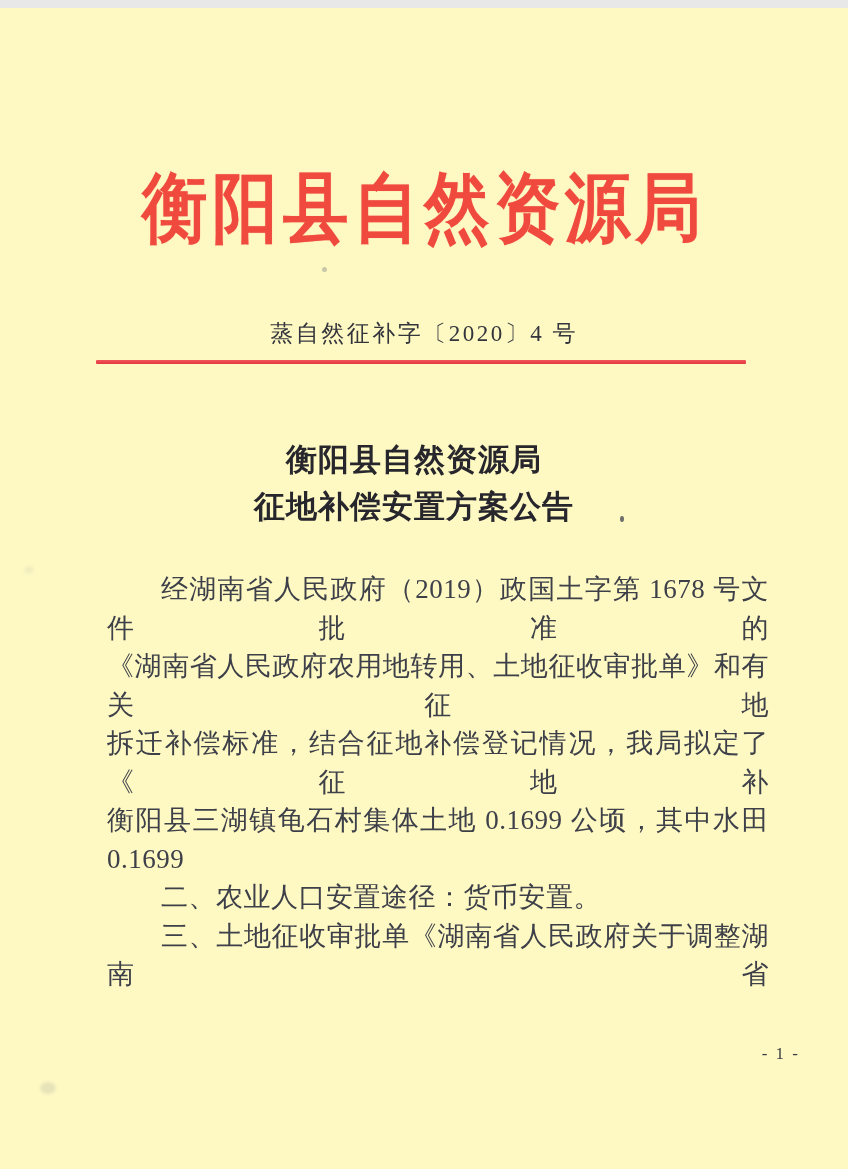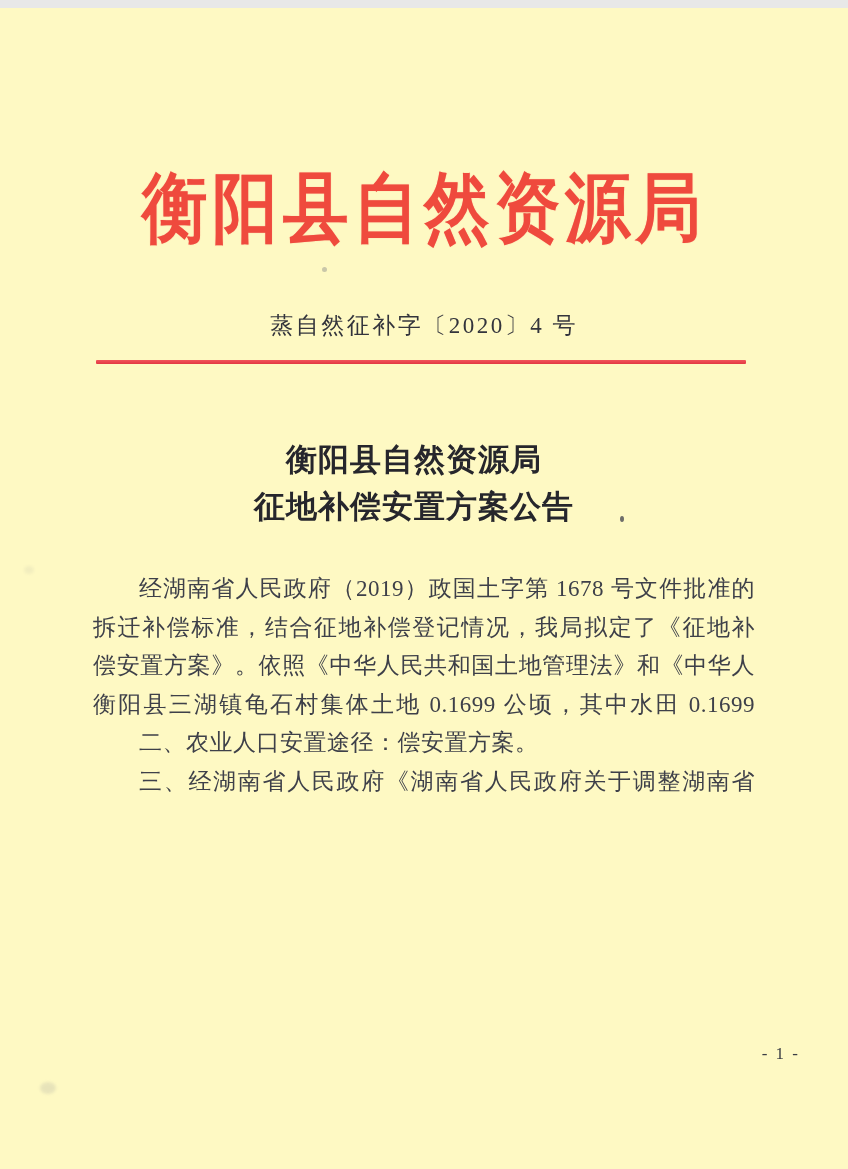--- a/index.html
+++ b/index.html
@@ -27,21 +27,21 @@
     letter-spacing: 6px;
     transform: scaleX(0.86);
     transform-origin: 50% 50%;
     text-shadow: 0 0 1px rgba(244, 118, 106, 0.65);
     white-space: nowrap;
   }
 
   
   .doc-number {
     position: absolute;
-    top: 300px;
+    top: 308px;
     left: 0;
     width: 848px;
     text-align: center;
     font-size: 23px;
     line-height: 36px;
     color: #33343c;
     letter-spacing: 2.5px;
     white-space: nowrap;
   }
 
@@ -69,23 +69,23 @@
     font-size: 31px;
     line-height: 47px;
     color: #26262c;
     letter-spacing: 1px;
   }
 
   
   .doc-body {
     position: absolute;
     top: 562px;
-    left: 93px;
+    left: 107px;
     width: 662px;
-    font-size: 23px;
+    font-size: 27px;
     line-height: 38.5px;
     color: #3e4049;
     letter-spacing: 0.5px;
   }
   .doc-body .line { white-space: nowrap; }
   .doc-body .line.just {
     white-space: normal;
     text-align: justify;
     text-align-last: justify;
   }
@@ -119,25 +119,25 @@
 
   <div class="red-divider"></div>
 
   <div class="doc-title">
     <div>衡阳县自然资源局</div>
     <div>征地补偿安置方案公告</div>
   </div>
 
   <div class="doc-body">
     <div class="line indent just">经湖南省人民政府（2019）政国土字第 1678 号文件批准的</div>
+    <div class="line just">《湖南省人民政府农用地转用、土地征收审批单》和有关征地</div>
     <div class="line just">拆迁补偿标准，结合征地补偿登记情况，我局拟定了《征地补</div>
-    <div class="line just">偿安置方案》。依照《中华人民共和国土地管理法》和《中华人</div>
     <div class="line just">衡阳县三湖镇龟石村集体土地 0.1699 公顷，其中水田 0.1699</div>
-    <div class="line indent">二、农业人口安置途径：偿安置方案。</div>
-    <div class="line indent just">三、经湖南省人民政府《湖南省人民政府关于调整湖南省</div>
+    <div class="line indent">二、农业人口安置途径：货币安置。</div>
+    <div class="line indent just">三、土地征收审批单《湖南省人民政府关于调整湖南省</div>
   </div>
 
   <div class="page-number">- 1 -</div>
 
   <div class="speck speck-a"></div>
   <div class="speck speck-b"></div>
   <div class="speck speck-c"></div>
   <div class="speck speck-d"></div>
 
 </div>

